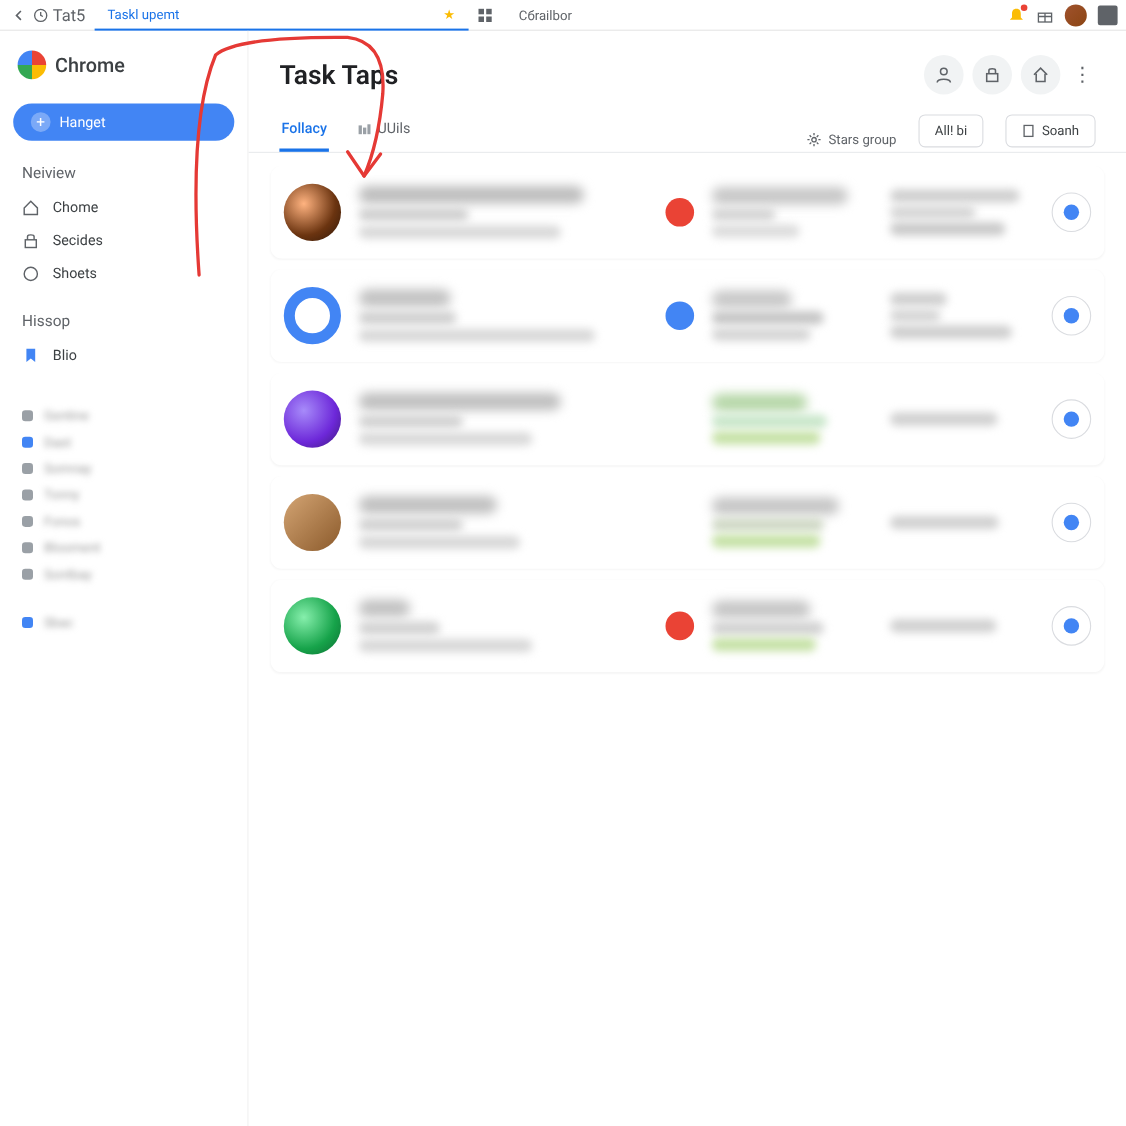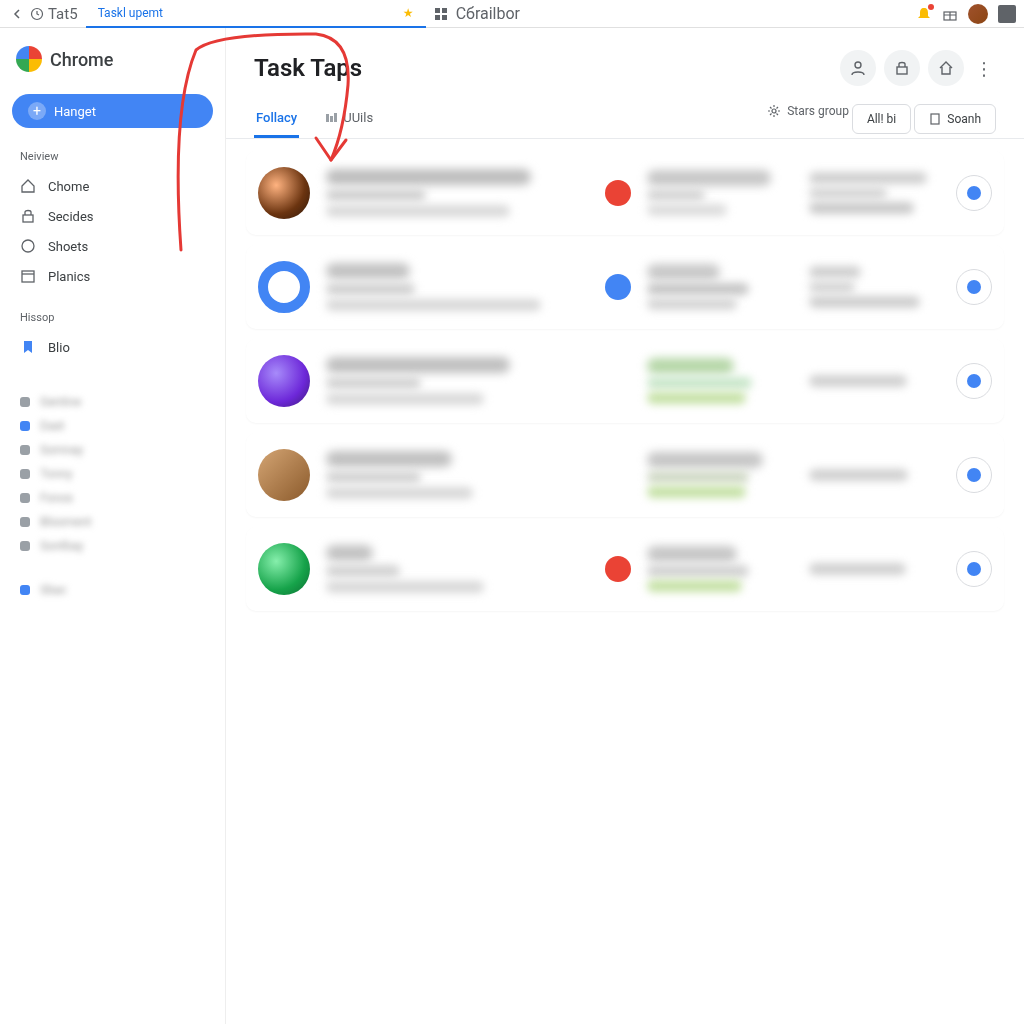--- a/index.html
+++ b/index.html
@@ -6,40 +6,40 @@
     body { background: #f8f9fa; width: 1024px; height: 1024px; overflow: hidden; }
     
     
     .browser-bar { height: 28px; background: #fff; border-bottom: 1px solid #e0e0e0; display: flex; align-items: center; padding: 0 8px; gap: 8px; }
     .tab-area { display: flex; align-items: center; gap: 4px; }
     .tab-back { width: 18px; height: 18px; display: flex; align-items: center; justify-content: center; color: #5f6368; }
     .tab-label { font-size: 15px; color: #5f6368; }
     .active-tab { height: 28px; padding: 0 12px; display: flex; align-items: center; gap: 8px; border-bottom: 2px solid #1a73e8; background: #fff; min-width: 340px; }
     .active-tab-label { font-size: 12px; color: #1a73e8; flex: 1; }
     .tab-star { color: #fbbc04; font-size: 12px; }
-    .collab-label { font-size: 16px; color: #5f6368; margin-left: 0; }
+    .collab-label { font-size: 12px; color: #5f6368; margin-left: 16px; }
     .browser-right { margin-left: auto; display: flex; align-items: center; gap: 10px; }
     .notif-icon { width: 16px; height: 16px; position: relative; }
     .notif-badge { position: absolute; top: -2px; right: -2px; width: 6px; height: 6px; background: #ea4335; border-radius: 50%; }
     .avatar-sm { width: 20px; height: 20px; border-radius: 50%; background: linear-gradient(135deg, #a0522d, #8b4513); }
     .square-icon { width: 18px; height: 18px; background: #5f6368; border-radius: 2px; }
     
     .app { display: flex; height: calc(100% - 28px); }
     
     
     .sidebar { width: 226px; background: #fff; padding: 18px 12px; border-right: 1px solid #eee; }
     .brand { display: flex; align-items: center; gap: 8px; margin-bottom: 22px; padding-left: 4px; }
     .brand-logo { width: 26px; height: 26px; border-radius: 50%; background: conic-gradient(#ea4335 0deg 90deg, #fbbc04 90deg 180deg, #34a853 180deg 270deg, #4285f4 270deg 360deg); }
     .brand-name { font-size: 18px; font-weight: 500; color: #3c4043; }
     
     .primary-btn { background: #4285f4; color: #fff; border: none; border-radius: 20px; padding: 8px 16px; font-size: 13px; display: flex; align-items: center; gap: 8px; width: 100%; margin-bottom: 18px; cursor: pointer; }
     .primary-btn .plus { width: 18px; height: 18px; background: rgba(255,255,255,0.3); border-radius: 50%; display: flex; align-items: center; justify-content: center; font-size: 14px; }
     
     .nav-section { margin-bottom: 16px; }
-    .nav-heading { font-size: 11px; color: #5f6368; padding: 4px 8px; margin-bottom: 4px; }
+    .nav-heading { font-size: 14px; color: #5f6368; padding: 4px 8px; margin-bottom: 4px; }
     .nav-item { display: flex; align-items: center; gap: 12px; padding: 7px 8px; font-size: 13px; color: #3c4043; border-radius: 6px; cursor: pointer; }
     .nav-icon { width: 16px; height: 16px; color: #5f6368; flex-shrink: 0; }
     
     .filter-section { margin-top: 8px; padding-top: 12px; }
     .filter-item { display: flex; align-items: center; gap: 10px; padding: 5px 8px; font-size: 12px; cursor: pointer; }
     .filter-dot { width: 10px; height: 10px; border-radius: 3px; }
     .blur-text { filter: blur(3px); color: #999; }
     
     
     .main { flex: 1; background: #fff; display: flex; flex-direction: column; position: relative; }
@@ -47,21 +47,21 @@
     .header { padding: 22px 28px 14px; display: flex; align-items: center; }
     .page-title { font-size: 24px; font-weight: 600; color: #202124; }
     .header-actions { margin-left: auto; display: flex; align-items: center; gap: 8px; }
     .circle-btn { width: 36px; height: 36px; border-radius: 50%; background: #f1f3f4; display: flex; align-items: center; justify-content: center; cursor: pointer; color: #5f6368; }
     .more-btn { width: 24px; height: 36px; display: flex; align-items: center; justify-content: center; cursor: pointer; color: #5f6368; font-size: 18px; }
     
     .toolbar { padding: 0 28px; display: flex; align-items: center; border-bottom: 1px solid #e8eaed; }
     .tabs { display: flex; gap: 24px; }
     .tab { padding: 10px 2px; font-size: 13px; color: #5f6368; cursor: pointer; border-bottom: 3px solid transparent; display: flex; align-items: center; gap: 6px; }
     .tab.active { color: #1a73e8; border-bottom-color: #1a73e8; font-weight: 500; text-align: center; }
-    .toolbar-right { margin-left: auto; display: flex; align-items: flex-start; gap: 3px; }
+    .toolbar-right { margin-left: auto; display: flex; align-items: flex-end; gap: 20px; }
     .toolbar-label { font-size: 12px; color: #5f6368; display: flex; align-items: center; gap: 6px; }
     .pill-btn { border: 1px solid #dadce0; background: #fff; border-radius: 6px; padding: 7px 14px; font-size: 12px; color: #3c4043; cursor: pointer; display: flex; align-items: center; gap: 6px; }
     
     .list { padding: 12px 20px; overflow-y: auto; }
     .row { display: flex; align-items: center; gap: 16px; padding: 16px 12px; border-radius: 10px; background: #fff; margin-bottom: 10px; box-shadow: 0 1px 2px rgba(0,0,0,0.04); }
     .row-avatar { width: 52px; height: 52px; border-radius: 50%; flex-shrink: 0; }
     .row-main { flex: 1.8; display: flex; flex-direction: column; gap: 4px; }
     .row-col { flex: 1; display: flex; flex-direction: column; gap: 3px; }
     .row-col2 { flex: 0.9; display: flex; flex-direction: column; gap: 3px; }
     .blur-line { height: 12px; border-radius: 6px; filter: blur(4px); }
@@ -158,29 +158,20 @@
         <span>Secides</span>
       </div>
       <div class="nav-item">
         <span class="nav-icon">
             <svg width="16" height="16" viewBox="0 0 16 16">
               <circle cx="8" cy="8" r="6" stroke="#5f6368" stroke-width="1.3" fill="none"></circle>
             </svg>
           </span>
         <span>Shoets</span>
       </div>
-      <div class="nav-item">
-        <span class="nav-icon">
-            <svg width="16" height="16" viewBox="0 0 16 16">
-              <rect x="2" y="3" width="12" height="11" stroke="#5f6368" stroke-width="1.3" fill="none"></rect>
-              <path d="M2 6 L14 6" stroke="#5f6368" stroke-width="1.3"></path>
-            </svg>
-          </span>
-        <span>Planics</span>
-      </div>
     </div>
 
     <div class="nav-section">
       <div class="nav-heading">Hissop</div>
       <div class="nav-item">
         <span class="nav-icon">
             <svg width="16" height="16" viewBox="0 0 16 16">
               <path d="M4 2 L12 2 L12 14 L8 11 L4 14 Z" fill="#4285f4"></path>
             </svg>
           </span>

